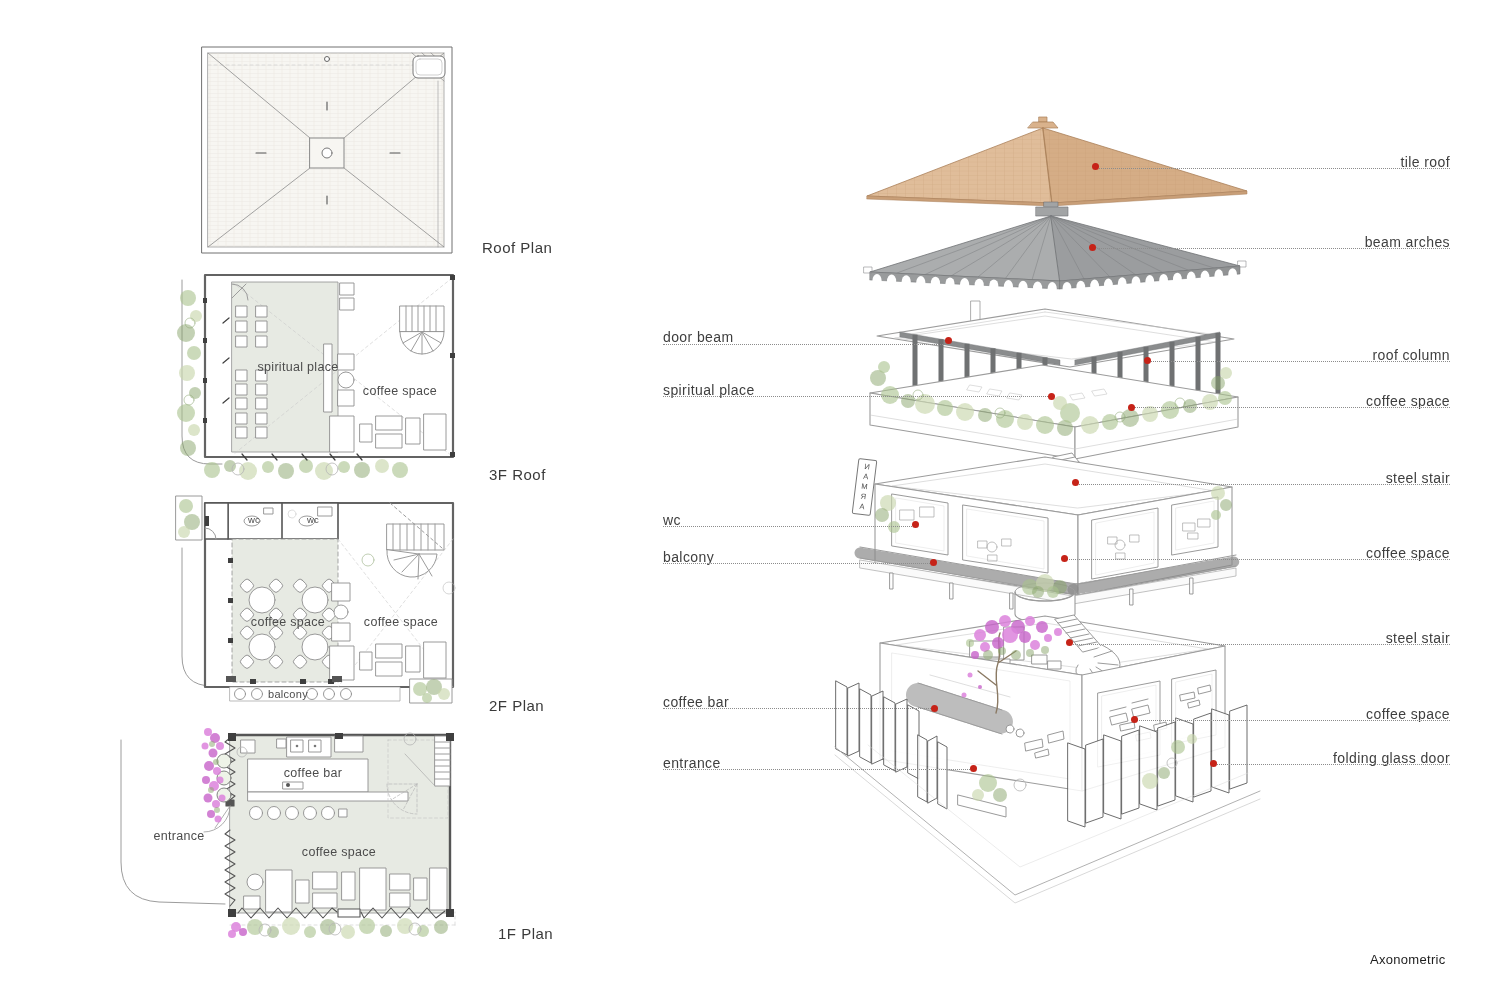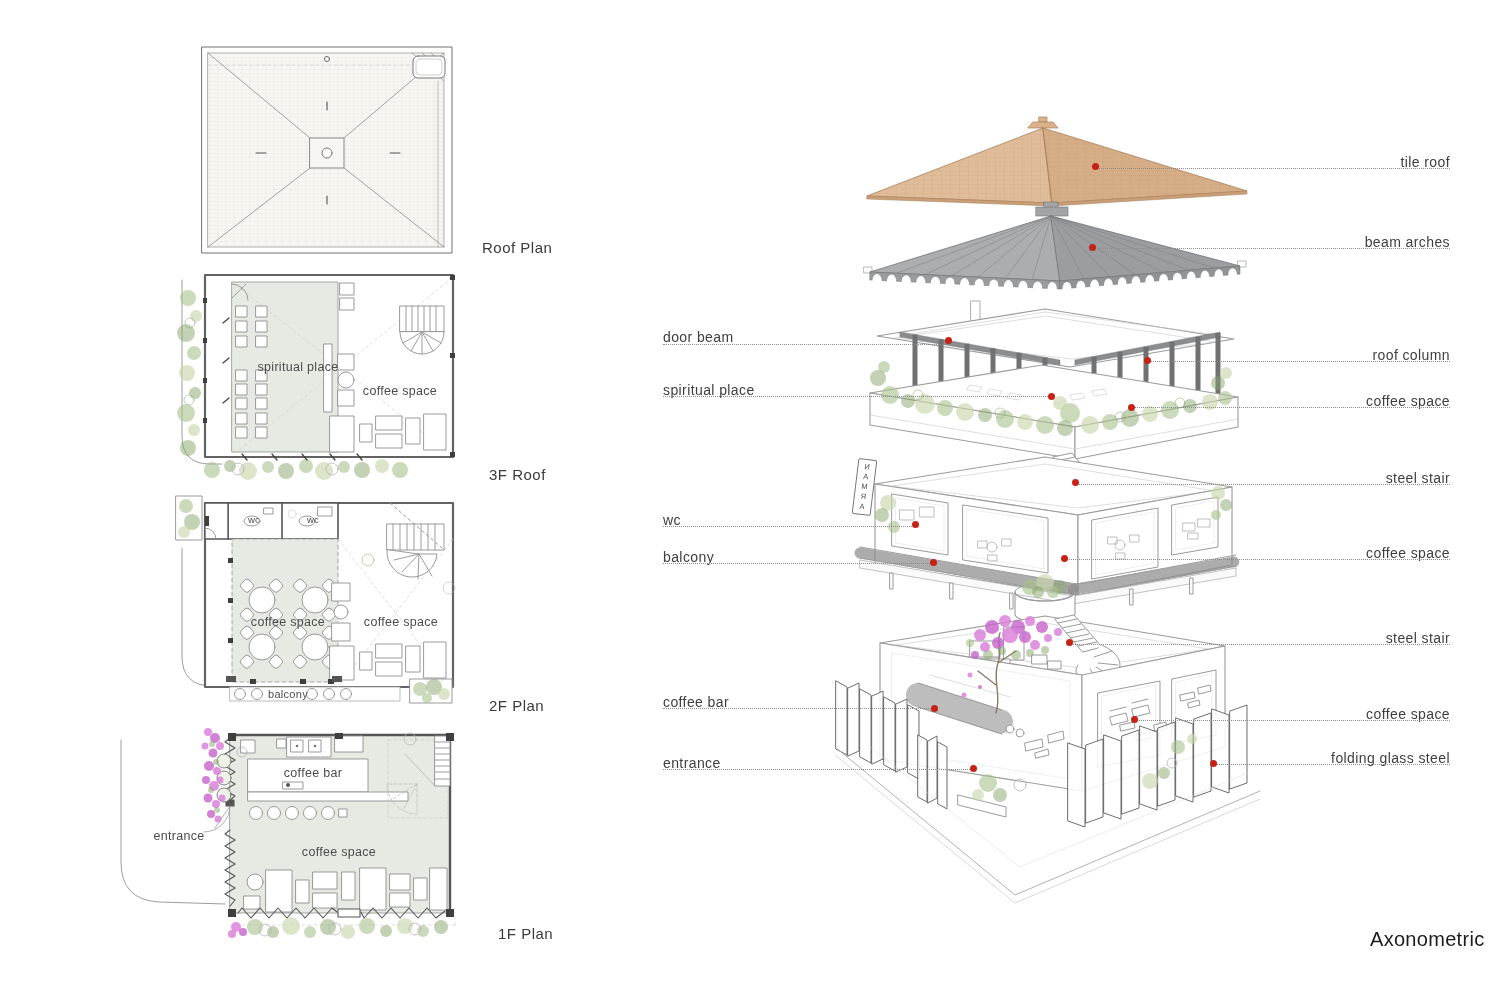--- a/index.html
+++ b/index.html
@@ -26,21 +26,21 @@
   .pnk2{fill:#c763c9;opacity:.8}
   .gray{stroke:#b5b5b5;fill:none;stroke-width:.8}
   .dash{stroke:#c9c9c9;stroke-dasharray:3,3;fill:none;stroke-width:.6}
   
   .plan-title{position:absolute;font-size:15px;color:#3a3a3a;letter-spacing:.5px;white-space:nowrap;}
   .room-label{position:absolute;text-align:center;color:#4c4c4c;letter-spacing:.3px;line-height:1.2;}
   .anno{position:absolute;font-size:14px;color:#3e3e3e;letter-spacing:.4px;white-space:nowrap;}
   .anno.r{text-align:right;}
   .leader{position:absolute;height:0;border-top:1px dotted #8c8c8c;}
   .dot{position:absolute;width:7px;height:7px;border-radius:50%;background:#c62318;margin:-3.5px 0 0 -3.5px;}
-  .axon-title{position:absolute;font-size:20px;color:#1d1d1d;letter-spacing:.3px;}
+  .axon-title{position:absolute;font-size:13px;color:#1d1d1d;letter-spacing:.3px;margin-top:24px;}
   #sign{position:absolute;left:855px;top:459px;width:17px;height:54px;background:#fff;
         border:1.2px solid #787878;border-radius:2px;transform:rotate(7deg) scaleX(-1);
         font-size:7.5px;color:#4a4a4a;text-align:center;
         writing-mode:vertical-rl;text-orientation:upright;letter-spacing:1px;line-height:17px;}
 </style>
 </head>
 <body>
 
 <div id="sheet">
 
@@ -722,21 +722,21 @@
   <div class="anno r" style="right:50px;top:393px">coffee space</div>
   <div class="leader" style="left:1133px;top:407px;width:317px"></div>
   <div class="anno r" style="right:50px;top:470px">steel stair</div>
   <div class="leader" style="left:1077px;top:484px;width:373px"></div>
   <div class="anno r" style="right:50px;top:545px">coffee space</div>
   <div class="leader" style="left:1066px;top:559px;width:384px"></div>
   <div class="anno r" style="right:50px;top:630px">steel stair</div>
   <div class="leader" style="left:1071px;top:644px;width:379px"></div>
   <div class="anno r" style="right:50px;top:706px">coffee space</div>
   <div class="leader" style="left:1136px;top:720px;width:314px"></div>
-  <div class="anno r" style="right:50px;top:750px">folding glass steel</div>
+  <div class="anno r" style="right:50px;top:750px">folding glass door</div>
   <div class="leader" style="left:1215px;top:764px;width:235px"></div>
 
   <div class="dot" style="left:948px;top:340px"></div>
   <div class="dot" style="left:1051px;top:396px"></div>
   <div class="dot" style="left:915px;top:524px"></div>
   <div class="dot" style="left:933px;top:562px"></div>
   <div class="dot" style="left:934px;top:708px"></div>
   <div class="dot" style="left:973px;top:768px"></div>
   <div class="dot" style="left:1095px;top:166px"></div>
   <div class="dot" style="left:1092px;top:247px"></div>

